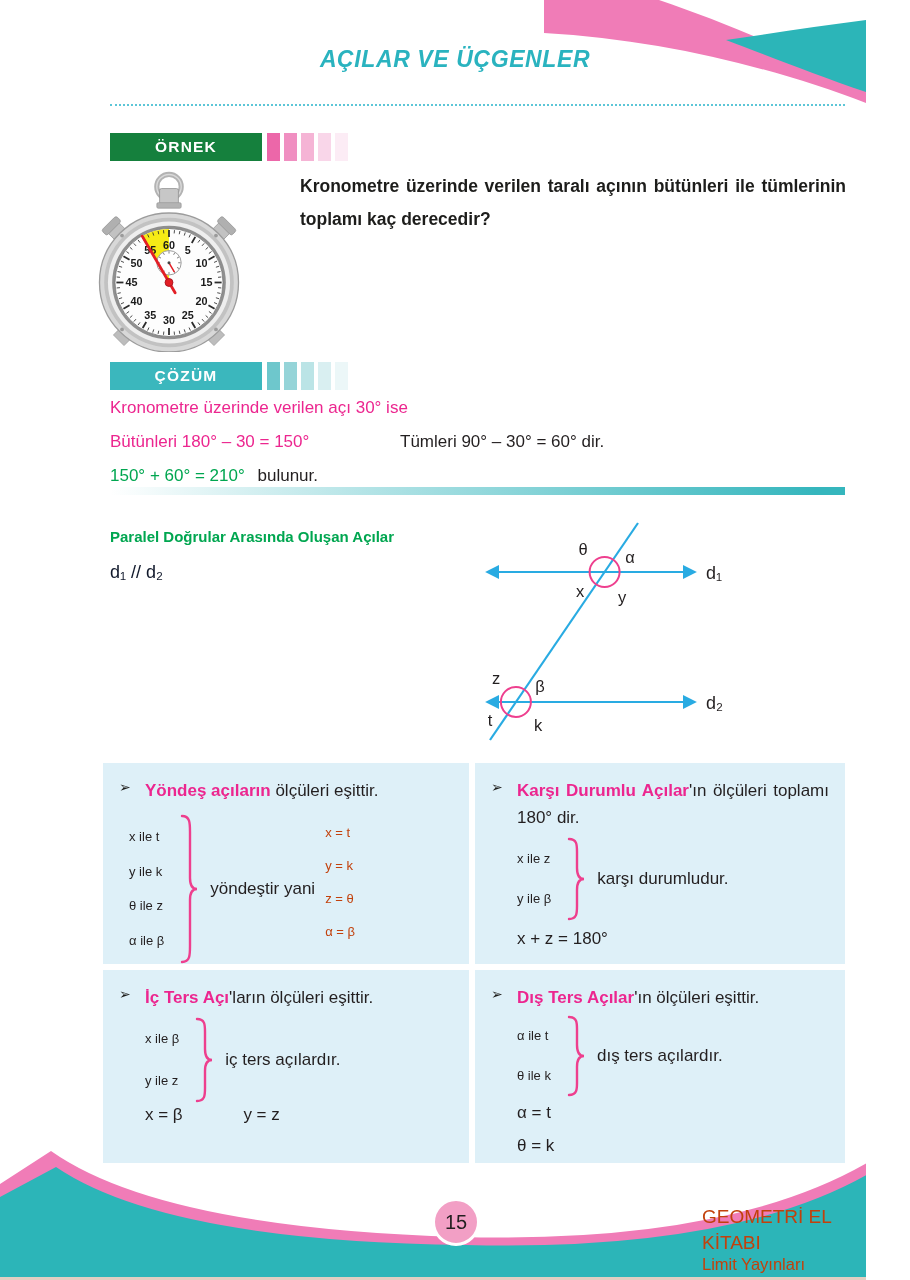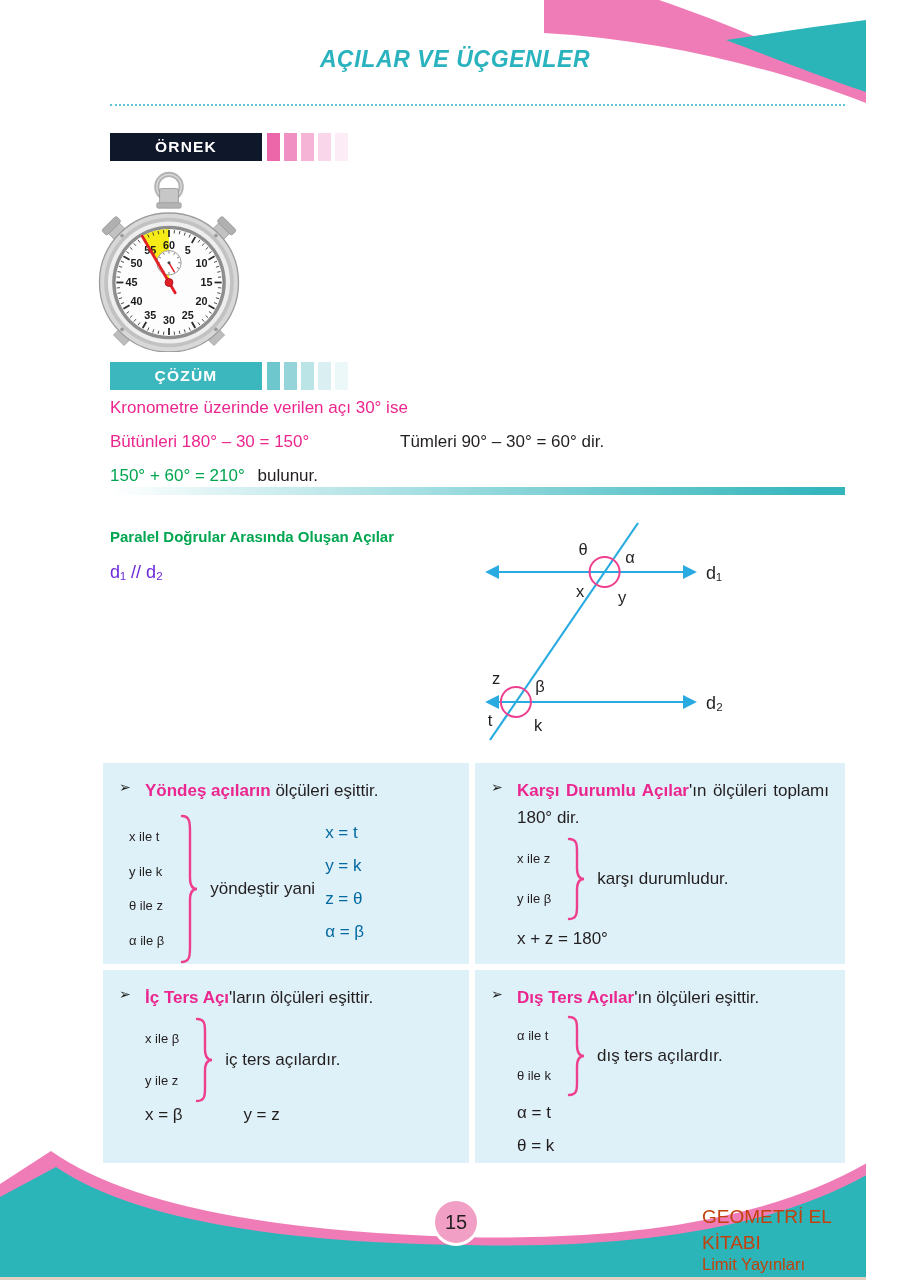--- a/index.html
+++ b/index.html
@@ -12,21 +12,21 @@
     font-size:23px;font-weight:bold;font-style:italic;color:#2ab3bf;letter-spacing:.6px;}
   .dotted-rule{position:absolute;top:104px;left:110px;width:735px;height:0;
     border-bottom:2px dotted #5cc6d7;}
 
   
   .sec-label{position:absolute;display:flex;align-items:stretch;height:28px;}
   .sec-label .box{width:152px;display:flex;align-items:center;justify-content:center;
     color:#fff;font-weight:bold;font-size:15.5px;letter-spacing:1.2px;}
   .sec-label .stripes{display:flex;margin-left:5px;}
   .sec-label .stripes i{width:13px;margin-right:4px;display:block;}
-  .ornek .box{background:#0f172a;}
+  .ornek .box{background:#15803d;}
   .ornek .s1{background:#ec67a9}.ornek .s2{background:#f08fc1}.ornek .s3{background:#f5b4d5}
   .ornek .s4{background:#f9d6e9}.ornek .s5{background:#fcecf5}
   .cozum .box{background:#3bb7bd;}
   .cozum .s1{background:#6ec7cc}.cozum .s2{background:#95d4d8}.cozum .s3{background:#bbe4e6}
   .cozum .s4{background:#d9eff1}.cozum .s5{background:#ecf7f8}
 
   .stopwatch{position:absolute;left:93px;top:166px;width:152px;height:186px;}
   svg text{font-family:"Liberation Sans","DejaVu Sans",sans-serif;}
 
   .question{position:absolute;left:300px;top:170px;width:546px;
@@ -34,36 +34,36 @@
 
   .sol-line{position:absolute;left:110px;font-size:17px;}
   .pink-text{color:#ec268f;}
   .green-text{color:#00a650;}
   .sol-line2{display:flex;width:735px;}
   .sol-line2 .left{width:290px;}
   .teal-bar{position:absolute;left:110px;top:487px;width:735px;height:8px;
     background:linear-gradient(to right,rgba(53,182,189,0),rgba(53,182,189,.2) 18%,#35b6bd 96%);}
 
   .par-heading{position:absolute;left:110px;top:528px;font-size:15px;font-weight:bold;color:#00a650;}
-  .par-given{position:absolute;left:110px;top:562px;font-size:18px;color:#6d28d9;}
+  .par-given{position:absolute;left:110px;top:562px;font-size:18px;color:#0f172a;}
   .diagram{position:absolute;left:478px;top:515px;width:250px;height:240px;}
 
   
   .angle-table{position:absolute;left:103px;top:763px;width:742px;height:400px;
     display:grid;grid-template-columns:366px 370px;grid-template-rows:201px 193px;
     gap:6px;background:#fff;}
   .cell{background:#def0f8;padding:14px 16px 0 16px;box-sizing:border-box;overflow:hidden;}
   .cell-head{display:flex;}
   .cell-head .bullet{width:26px;font-size:14px;padding-top:2px;color:#1d1d1b;}
   .cell-head .txt{flex:1;font-size:17px;line-height:1.6;text-align:justify;color:#231f20;}
   .hl{color:#ec268f;font-weight:bold;}
   .brace-row{display:flex;align-items:center;margin-left:26px;}
   .pairs div{font-size:13px;color:#231f20;}
   .note{font-size:17px;color:#231f20;margin-left:12px;white-space:nowrap;}
-  .eqs div{font-size:17px;color:#0369a1;}
+  .eqs div{font-size:13px;color:#c2410c;}
   .eq-line{font-size:17px;color:#231f20;margin-left:26px;}
   .brace{flex:none;}
 
   
   .footer-wave{position:absolute;left:0;bottom:0;width:910px;height:136px;}
   .page-badge{position:absolute;left:432px;top:1198px;width:48px;height:48px;border-radius:50%;
     background:#f29fc5;border:3px solid #fff;box-sizing:border-box;display:flex;
     align-items:center;justify-content:center;font-size:20px;color:#231f20;z-index:5;}
   .footer-text{position:absolute;left:702px;top:1204px;color:#c2410c;z-index:5;}
   .footer-text .l1{font-size:19px;line-height:1.35;}
@@ -222,20 +222,21 @@
         <line x1="-10.65" y1="-27.15" x2="-8.49" y2="-25.90" stroke="#555" stroke-width="0.8"></line>
         <line x1="-6.15" y1="-31.65" x2="-4.90" y2="-29.49" stroke="#555" stroke-width="0.8"></line>
       </g>
     <line x1="0" y1="-21" x2="5.5" y2="-11.5" stroke="#e31f26" stroke-width="1.6" stroke-linecap="round"></line>
     <circle cx="0" cy="-21" r="1.6" fill="#444"></circle>
 
     <line x1="6.5" y1="11" x2="-28.5" y2="-49.36" stroke="#e31f26" stroke-width="3" stroke-linecap="round"></line>
     <circle r="4.2" fill="#e31f26" stroke="#a91420" stroke-width="1"></circle>
   </svg>
 
+  <div class="question">Kronometre üzerinde verilen taralı açının bütünleri ile tümlerinin toplamı kaç derecedir?</div>
 
   <div class="sec-label cozum" style="left:110px;top:362px;">
     <div class="box">ÇÖZÜM</div>
     <div class="stripes">
       <i class="s1"></i>
         <i class="s2"></i>
         <i class="s3"></i>
         <i class="s4"></i>
         <i class="s5"></i>
     </div>

